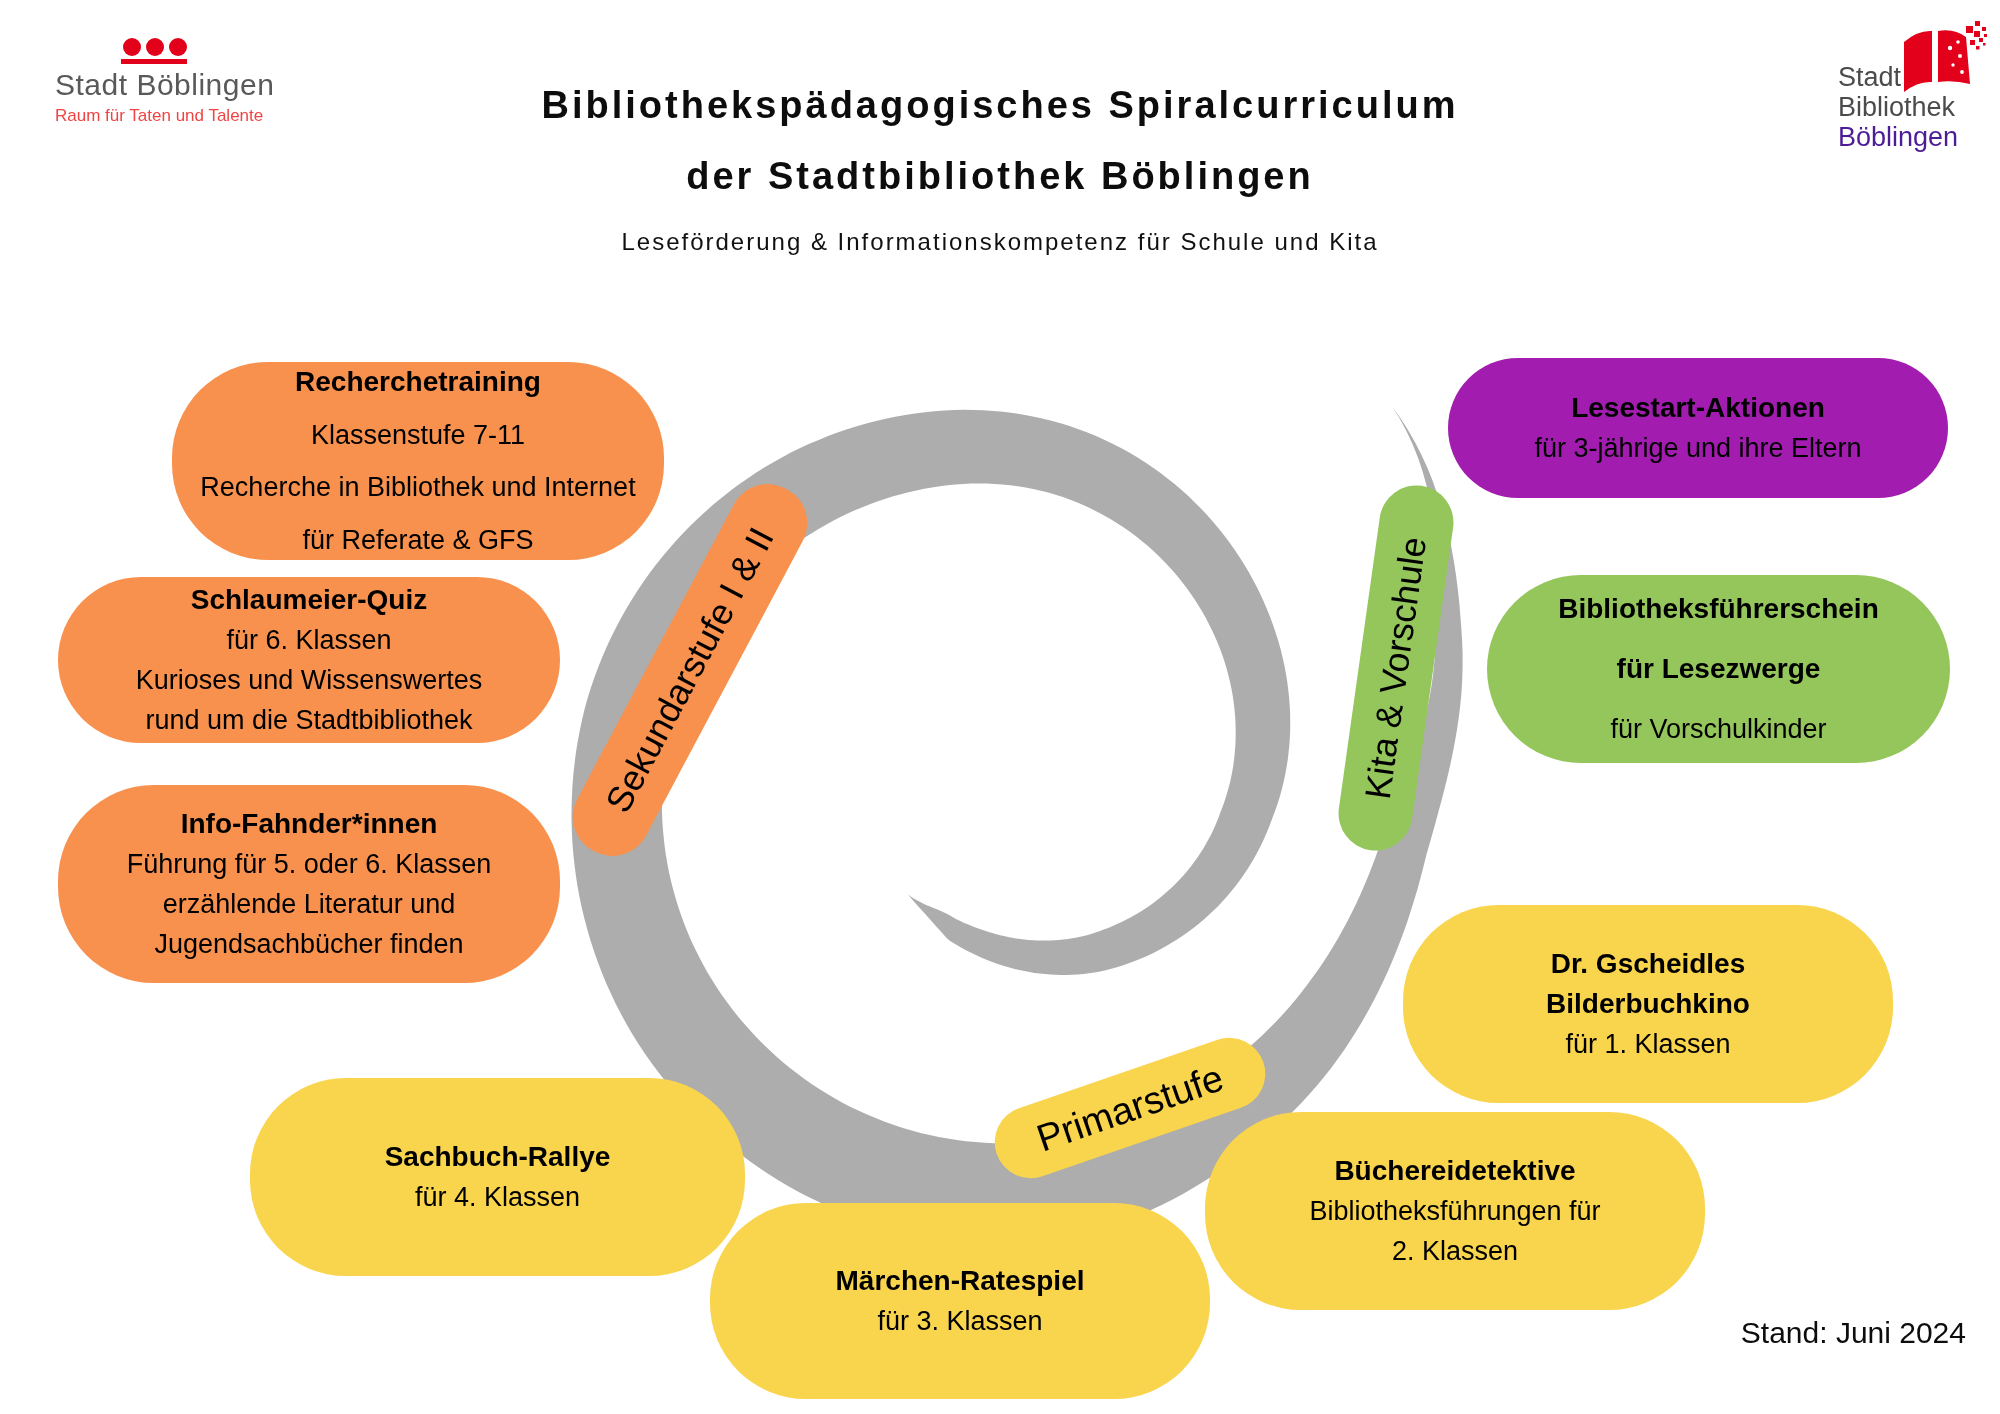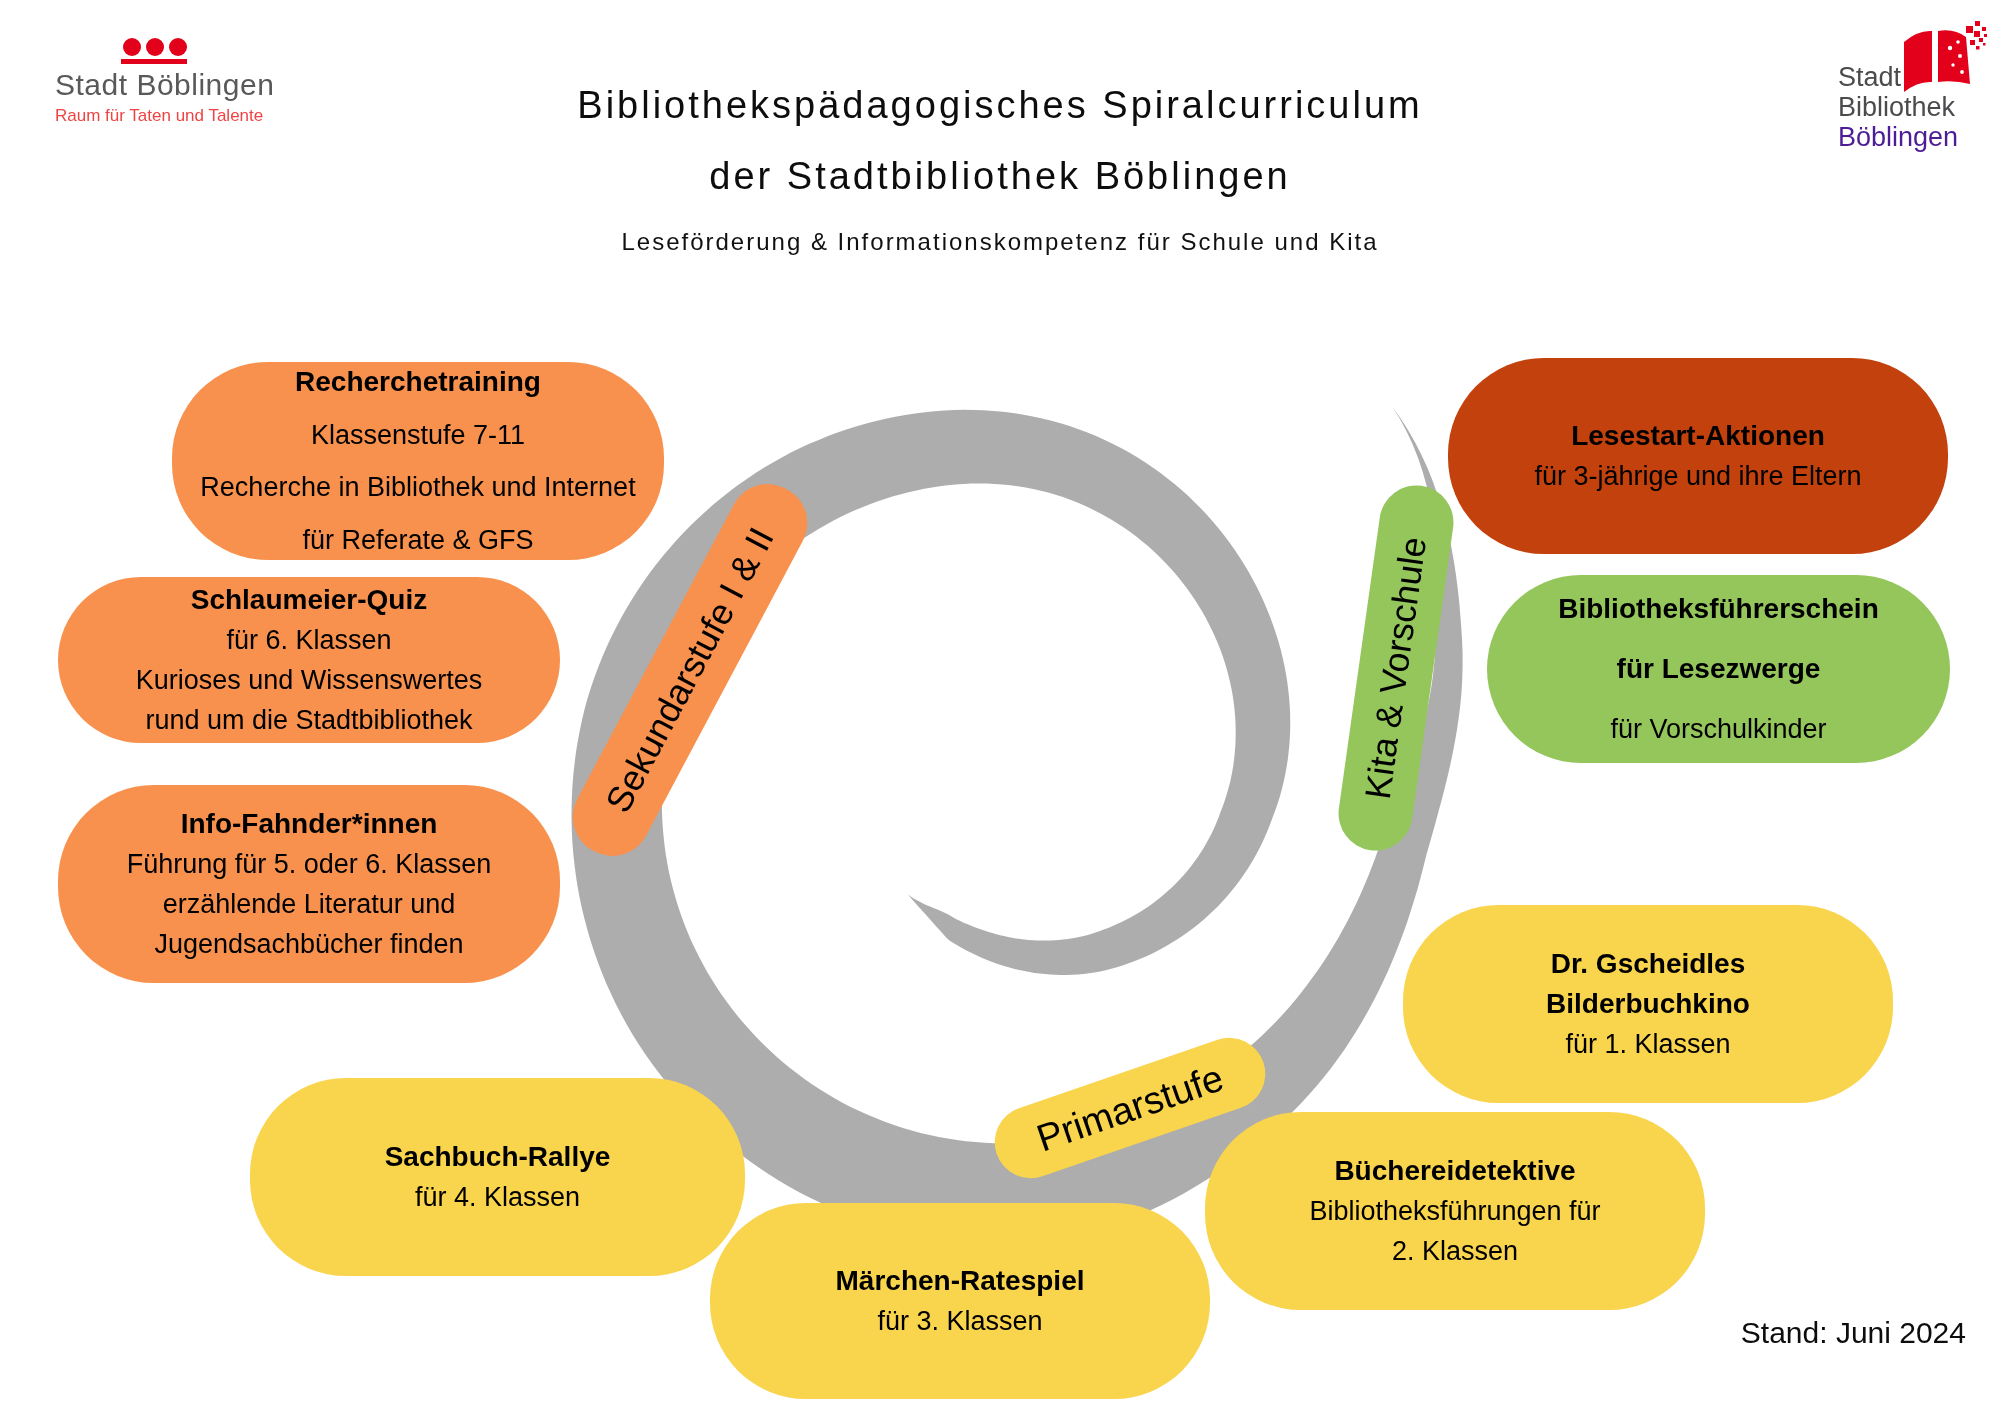--- a/index.html
+++ b/index.html
@@ -10,21 +10,21 @@
   }
   
   .city-logo{position:absolute;left:55px;top:38px;width:230px}
   .dots-row{display:flex;gap:5px;margin-left:68px}
   .dot{width:18px;height:18px;border-radius:50%;background:#e2001a}
   .dots-bar{width:66px;height:5px;background:#e2001a;margin:3px 0 4px 66px}
   .city-name{font-size:30px;color:#595959;letter-spacing:.5px;white-space:nowrap}
   .city-tagline{font-size:17px;color:#ef4444;margin-top:4px;white-space:nowrap}
 
   .titles{position:absolute;left:0;right:0;top:84px;text-align:center;pointer-events:none}
-  .title-l1,.title-l2{font-weight:normal;font-size:38px;letter-spacing:3px;color:#0d0d0d}
+  .title-l1,.title-l2{font-weight:bold;font-size:38px;letter-spacing:3px;color:#0d0d0d}
   .title-l2{margin-top:28px}
   .subtitle{margin-top:30px;font-size:24px;letter-spacing:2px;color:#111}
 
   .lib-logo{position:absolute;left:1828px;top:18px;width:160px;height:140px}
   .lib-text{position:absolute;left:10px;top:44px;font-size:27px;line-height:30px;color:#4b4b4d;white-space:nowrap}
   .lib-text .red{color:#4c1d95}
   .book-svg{position:absolute;left:72px;top:0}
 
   
   #spiral-svg{position:absolute;left:0;top:0}
@@ -118,21 +118,21 @@
   <div class="l">rund um die Stadtbibliothek</div>
 </div>
 
 <div class="bubble" style="left: 58px; top: 785px; width: 502px; height: 198px; background: rgb(248, 145, 77);">
   <div class="t">Info-Fahnder*innen</div>
   <div class="l">Führung für 5. oder 6. Klassen</div>
   <div class="l">erzählende Literatur und</div>
   <div class="l">Jugendsachbücher finden</div>
 </div>
 
-<div class="bubble" style="left: 1448px; top: 358px; width: 500px; height: 196px; background: #c2410c;">
+<div class="bubble" style="left: 1448px; top: 358px; width: 500px; height: 140px; background: #a21caf;">
   <div class="t">Lesestart-Aktionen</div>
   <div class="l">für 3-jährige und ihre Eltern</div>
 </div>
 
 <div class="bubble" style="left: 1487px; top: 575px; width: 463px; height: 188px; background: rgb(148, 198, 92); gap: 20px;">
   <div class="t">Bibliotheksführerschein</div>
   <div class="t">für Lesezwerge</div>
   <div class="l">für Vorschulkinder</div>
 </div>
 

